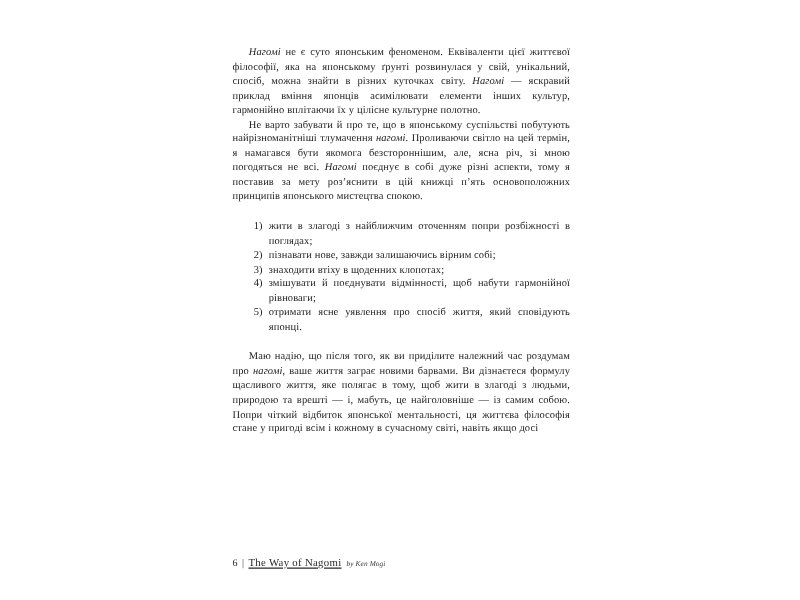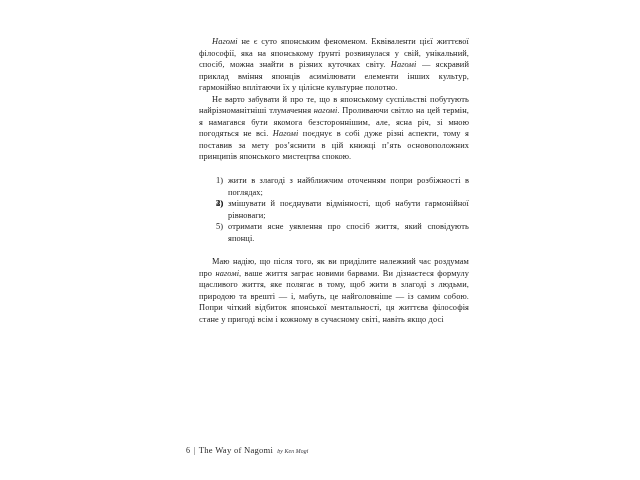--- a/index.html
+++ b/index.html
@@ -15,21 +15,21 @@
     overflow: hidden;
   }
   .page {
     position: relative;
     width: 640px;
     height: 480px;
     background: #ffffff;
   }
   .text-block {
     position: absolute;
-    left: 199px;
+    left: 186px;
     top: 36px;
     width: 270px;
   }
   p.body-par {
     margin: 0;
     font-size: 8.4px;
     line-height: 11.55px;
     text-align: justify;
     text-indent: 13px;
     color: #1b1b1b;
@@ -82,20 +82,21 @@
     letter-spacing: 0.02em;
   }
   .footer .sep {
     font-size: 8px;
     margin: 0 3.5px;
     color: #3a3a3a;
   }
   .footer .book-title {
     font-size: 8.6px;
     letter-spacing: 0.03em;
+    text-decoration: underline;
   }
   .footer .byline {
     font-size: 5.8px;
     font-style: italic;
     margin-left: 4px;
     letter-spacing: 0.02em;
     color: #33333a;
   }
 </style>
 </head>
@@ -105,22 +106,22 @@
 
   <div class="text-block">
 
     <p class="body-par" id="par-1"><span class="em">Нагомі</span><span> не є суто японським феноменом. Еквіваленти цієї життєвої філософії, яка на японському ґрунті розвинулася у свій, унікальний, спосіб, можна знайти в різних куточках світу. </span><span class="em">Нагомі</span><span> — яскравий приклад вміння японців асимілювати елементи інших культур, гармонійно вплітаючи їх у цілісне культурне полотно.</span></p>
     <p class="body-par" id="par-2"><span>Не варто забувати й про те, що в японському суспільстві побутують найрізноманітніші тлумачення </span><span class="em">нагомі</span><span>. Проливаючи світло на цей термін, я намагався бути якомога безстороннішим, але, ясна річ, зі мною погодяться не всі. </span><span class="em">Нагомі</span><span> поєднує в собі дуже різні аспекти, тому я поставив за мету роз’яснити в цій книжці п’ять основоположних принципів японського мистецтва спокою.</span></p>
 
     <div class="gap-before-list"></div>
 
     <ol class="principles" id="principles-list">
         <li><span class="marker">1)</span><span>жити в злагоді з найближчим оточенням попри розбіжності в поглядах;</span></li>
-        <li><span class="marker">2)</span></li>
-        <li><span class="marker">3)</span></li>
+        <li><span class="marker">2)</span><span>пізнавати нове, завжди залишаючись вірним собі;</span></li>
+        <li><span class="marker">3)</span><span>знаходити втіху в щоденних клопотах;</span></li>
         <li><span class="marker">4)</span><span>змішувати й поєднувати відмінності, щоб набути гармонійної рівноваги;</span></li>
         <li><span class="marker">5)</span><span>отримати ясне уявлення про спосіб життя, який сповідують японці.</span></li>
       </ol>
 
     <div class="gap-after-list"></div>
 
     <p class="body-par" id="par-closing"><span>Маю надію, що після того, як ви приділите належний час роздумам про </span><span class="em">нагомі</span><span>, ваше життя заграє новими барвами. Ви дізнаєтеся формулу щасливого життя, яке полягає в тому, щоб жити в злагоді з людьми, природою та врешті — і, мабуть, це найголовніше — із самим собою. Попри чіткий відбиток японської ментальності, ця життєва філософія стане у пригоді всім і кожному в сучасному світі, навіть якщо досі</span></p>
 
   </div>
 

